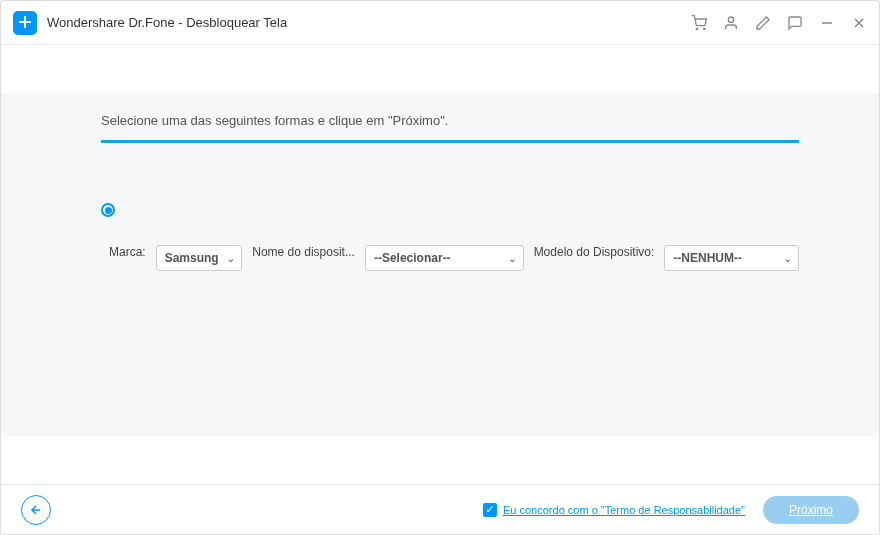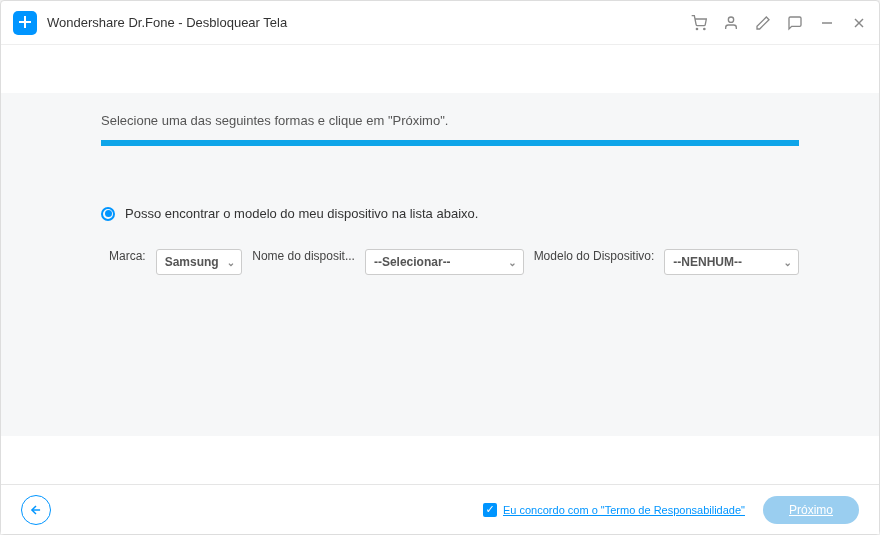--- a/index.html
+++ b/index.html
@@ -63,21 +63,21 @@
     .content {
       flex: 1;
       background: #f6f7f8;
       padding: 20px 80px 0 100px;
       position: relative;
     }
     .instruction {
       font-size: 13px;
       color: #555;
       padding-bottom: 12px;
-      border-bottom: 6px solid #0ea5e9;
+      border-bottom: 3px solid #0ea5e9;
       margin-bottom: 60px;
     }
     .option-row {
       display: flex;
       align-items: center;
       margin-bottom: 28px;
     }
     .radio {
       width: 14px;
       height: 14px;
@@ -246,21 +246,20 @@
           </svg>
       </span>
     </div>
   </div>
 
   <div class="content">
     <div class="instruction">Selecione uma das seguintes formas e clique em "Próximo".</div>
 
     <div class="option-row">
       <span class="radio selected"></span>
-      <span class="option-label">Posso encontrar o modelo do meu dispositivo na lista abaixo.</span>
     </div>
 
     <div class="form-row">
       <span class="field-label">Marca:</span>
       <div class="dropdown brand">
         <span>Samsung</span>
         <span class="chev">⌄</span>
       </div>
 
       <span class="field-label">Nome do disposit...</span>

